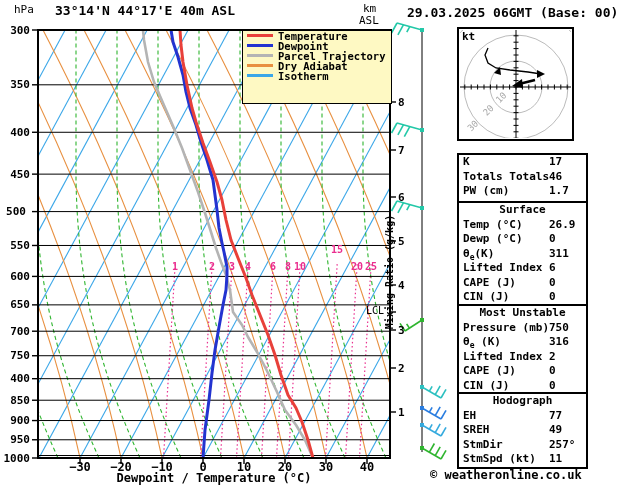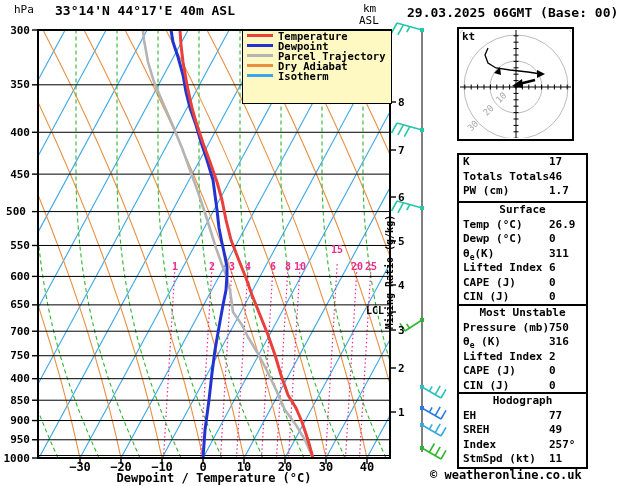--- a/index.html
+++ b/index.html
@@ -19,21 +19,21 @@
           border:1px solid #000;border-top-width:2px;z-index:5;}
   .lrow{position:relative;height:10px;line-height:10px;font-size:10.5px;font-weight:600;white-space:nowrap;}
   .lsw{position:absolute;left:4px;top:3px;width:26px;height:0;}
   .ltx{position:absolute;left:35px;top:0;}
   .tbl{position:absolute;left:457px;width:127px;border:2px solid #000;background:#fff;font-size:11px;font-weight:600;}
   .thead{text-align:center;line-height:14.5px;height:14.5px;}
   .trow{position:relative;height:14.5px;line-height:14.5px;padding-left:4px;white-space:nowrap;}
   .tv{position:absolute;left:90px;top:0;}
   .trow sub{font-size:8px;}
   .copyright{position:absolute;left:430px;top:468px;font-size:12px;font-weight:bold;}
-  .lcl{position:absolute;left:366px;top:305px;font-size:10px;font-weight:bold;}
+  .lcl{position:absolute;left:366px;top:305px;font-size:10px;font-weight:normal;}
   .kt{position:absolute;left:462px;top:30px;font-size:11px;font-weight:bold;z-index:6;}
   svg{position:absolute;left:0;top:0;}
 </style>
 </head>
 <body>
 
 <div class="screen">
 
   <svg id="skewt-svg" width="629" height="486">
     <defs>
@@ -308,21 +308,21 @@
     <div class="trow"><span>θ</span><sub>e</sub><span> (K)</span><span class="tv">316</span></div>
     <div class="trow"><span>Lifted Index</span><span class="tv">2</span></div>
     <div class="trow"><span>CAPE (J)</span><span class="tv">0</span></div>
     <div class="trow"><span>CIN (J)</span><span class="tv">0</span></div>
   </div>
 
   <div class="tbl" style="top:392px;height:73px;">
     <div class="thead">Hodograph</div>
     <div class="trow"><span>EH</span><span class="tv">77</span></div>
     <div class="trow"><span>SREH</span><span class="tv">49</span></div>
-    <div class="trow"><span>Index</span><span class="tv">257°</span></div>
+    <div class="trow"><span>StmDir</span><span class="tv">257°</span></div>
     <div class="trow"><span>StmSpd (kt)</span><span class="tv">11</span></div>
   </div>
 
 <div class="mrlab" style="left:175px;top:261px;">1</div>
     <div class="mrlab" style="left:212px;top:261px;">2</div>
     <div class="mrlab" style="left:232px;top:261px;">3</div>
     <div class="mrlab" style="left:248px;top:261px;">4</div>
     <div class="mrlab" style="left:273px;top:261px;">6</div>
     <div class="mrlab" style="left:288px;top:261px;">8</div>
     <div class="mrlab" style="left:300px;top:261px;">10</div>

